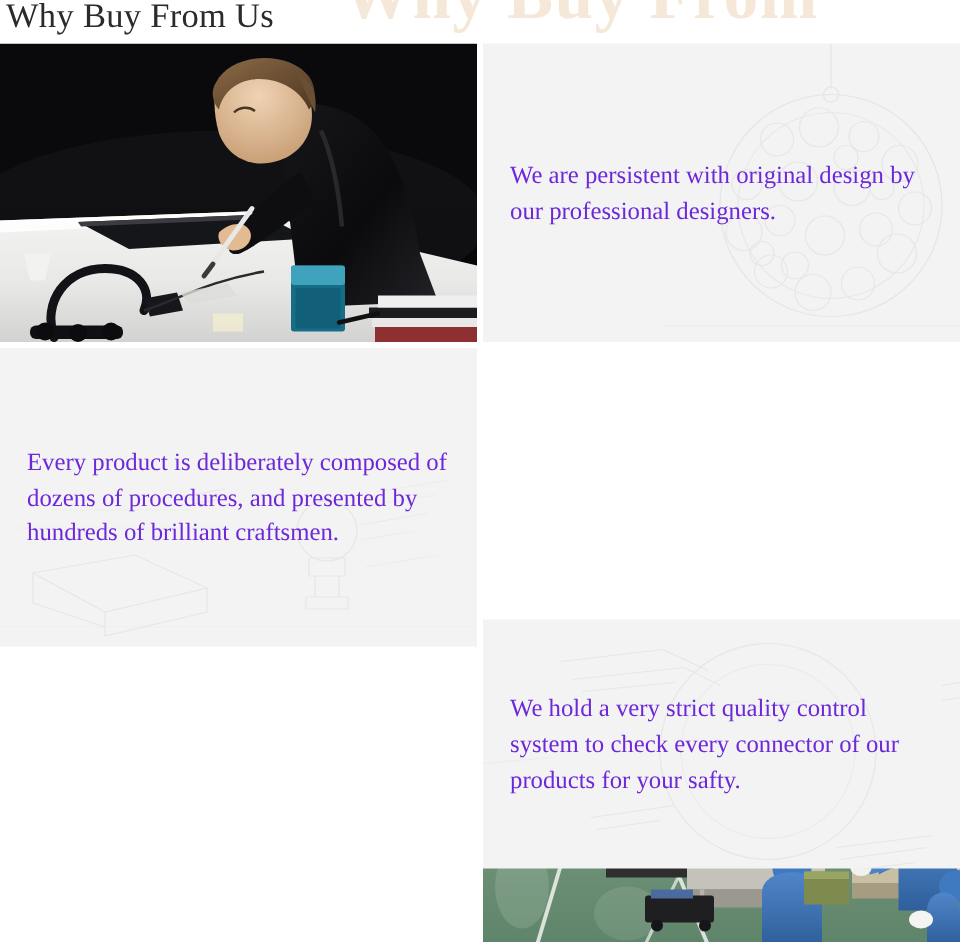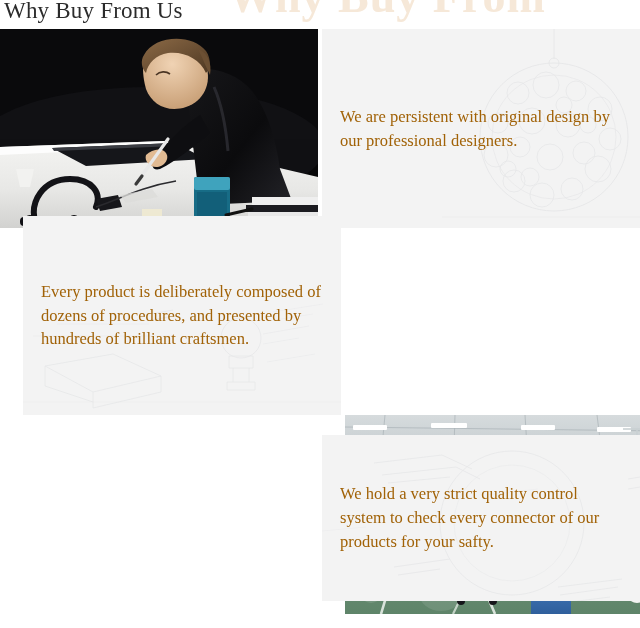--- a/index.html
+++ b/index.html
@@ -60,37 +60,37 @@
     width: 640px;
     height: 599px;
   }
   .cell {
     position: absolute;
     overflow: hidden;
   }
   .col-l { left: 0px;   width: 318px; }
   .col-r { left: 322px; width: 318px; }
   .row-1 { top: 0px;    height: 199px; }
-  .row-2 { top: 187px;  height: 199px; margin-left: 23px; }
-  .row-3 { top: 406px;  height: 166px; }
+  .row-2 { top: 203px;  height: 199px; }
+  .row-3 { top: 384px;  height: 166px; }
 
   
   .text-cell {
     background: #f3f3f3;
     display: flex;
     align-items: center;
   }
   .text-cell .copy {
     position: relative;
     z-index: 2;
     padding: 0 20px 0 18px;
     font-family: "Liberation Serif", serif;
     font-size: 16.5px;
     line-height: 1.45;
-    color: #a16207;
+    color: #6d28d9;
   }
   .wm {
     position: absolute;
     inset: 0;
     z-index: 1;
     pointer-events: none;
     opacity: 0.55;
   }
 
   

